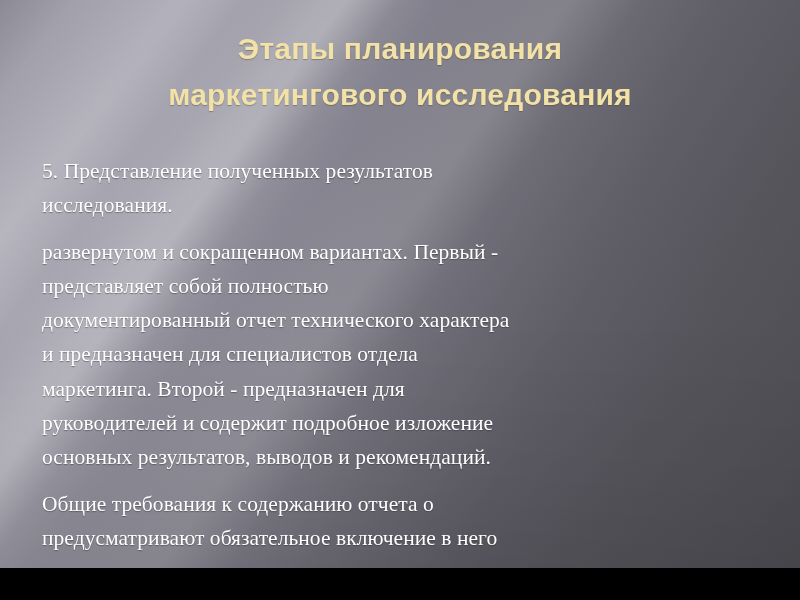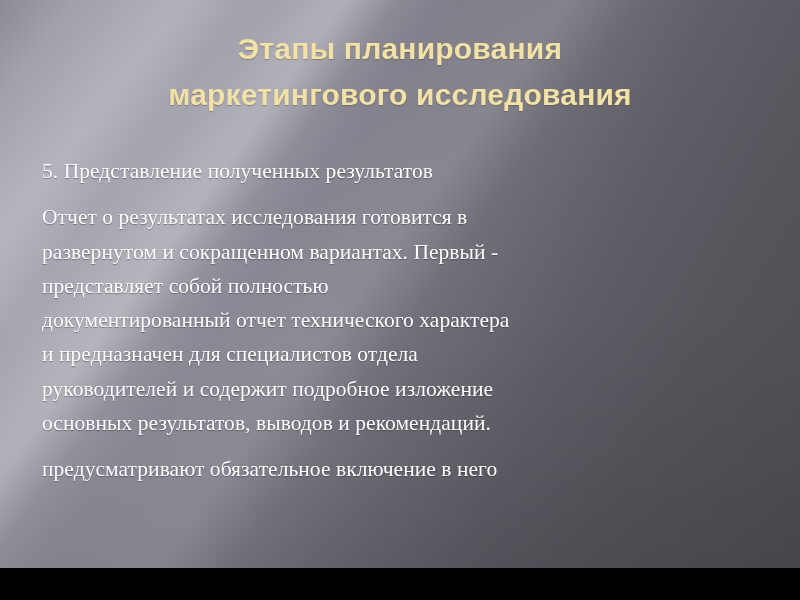--- a/index.html
+++ b/index.html
@@ -138,31 +138,33 @@
 
   <div id="title-block">
     <span class="tline">Этапы планирования</span>
     <span class="tline">маркетингового исследования</span>
   </div>
 
   <div id="body-block">
 
     <div class="para">
       <span class="ln">5. Представление полученных результатов</span>
+      <span class="ln">исследования.</span>
     </div>
 
     <div class="para">
-      <span class="ln">Отчет о результатах исследования готовится в</span>
       <span class="ln">развернутом и сокращенном вариантах. Первый -</span>
       <span class="ln">представляет собой полностью</span>
       <span class="ln">документированный отчет технического характера</span>
       <span class="ln">и предназначен для специалистов отдела</span>
+      <span class="ln">маркетинга. Второй - предназначен для</span>
       <span class="ln">руководителей и содержит подробное изложение</span>
       <span class="ln">основных результатов, выводов и рекомендаций.</span>
     </div>
 
     <div class="para">
+      <span class="ln">Общие требования к содержанию отчета о</span>
       <span class="ln">предусматривают обязательное включение в него</span>
     </div>
 
   </div>
 
 </div>
 
 </body></html>

